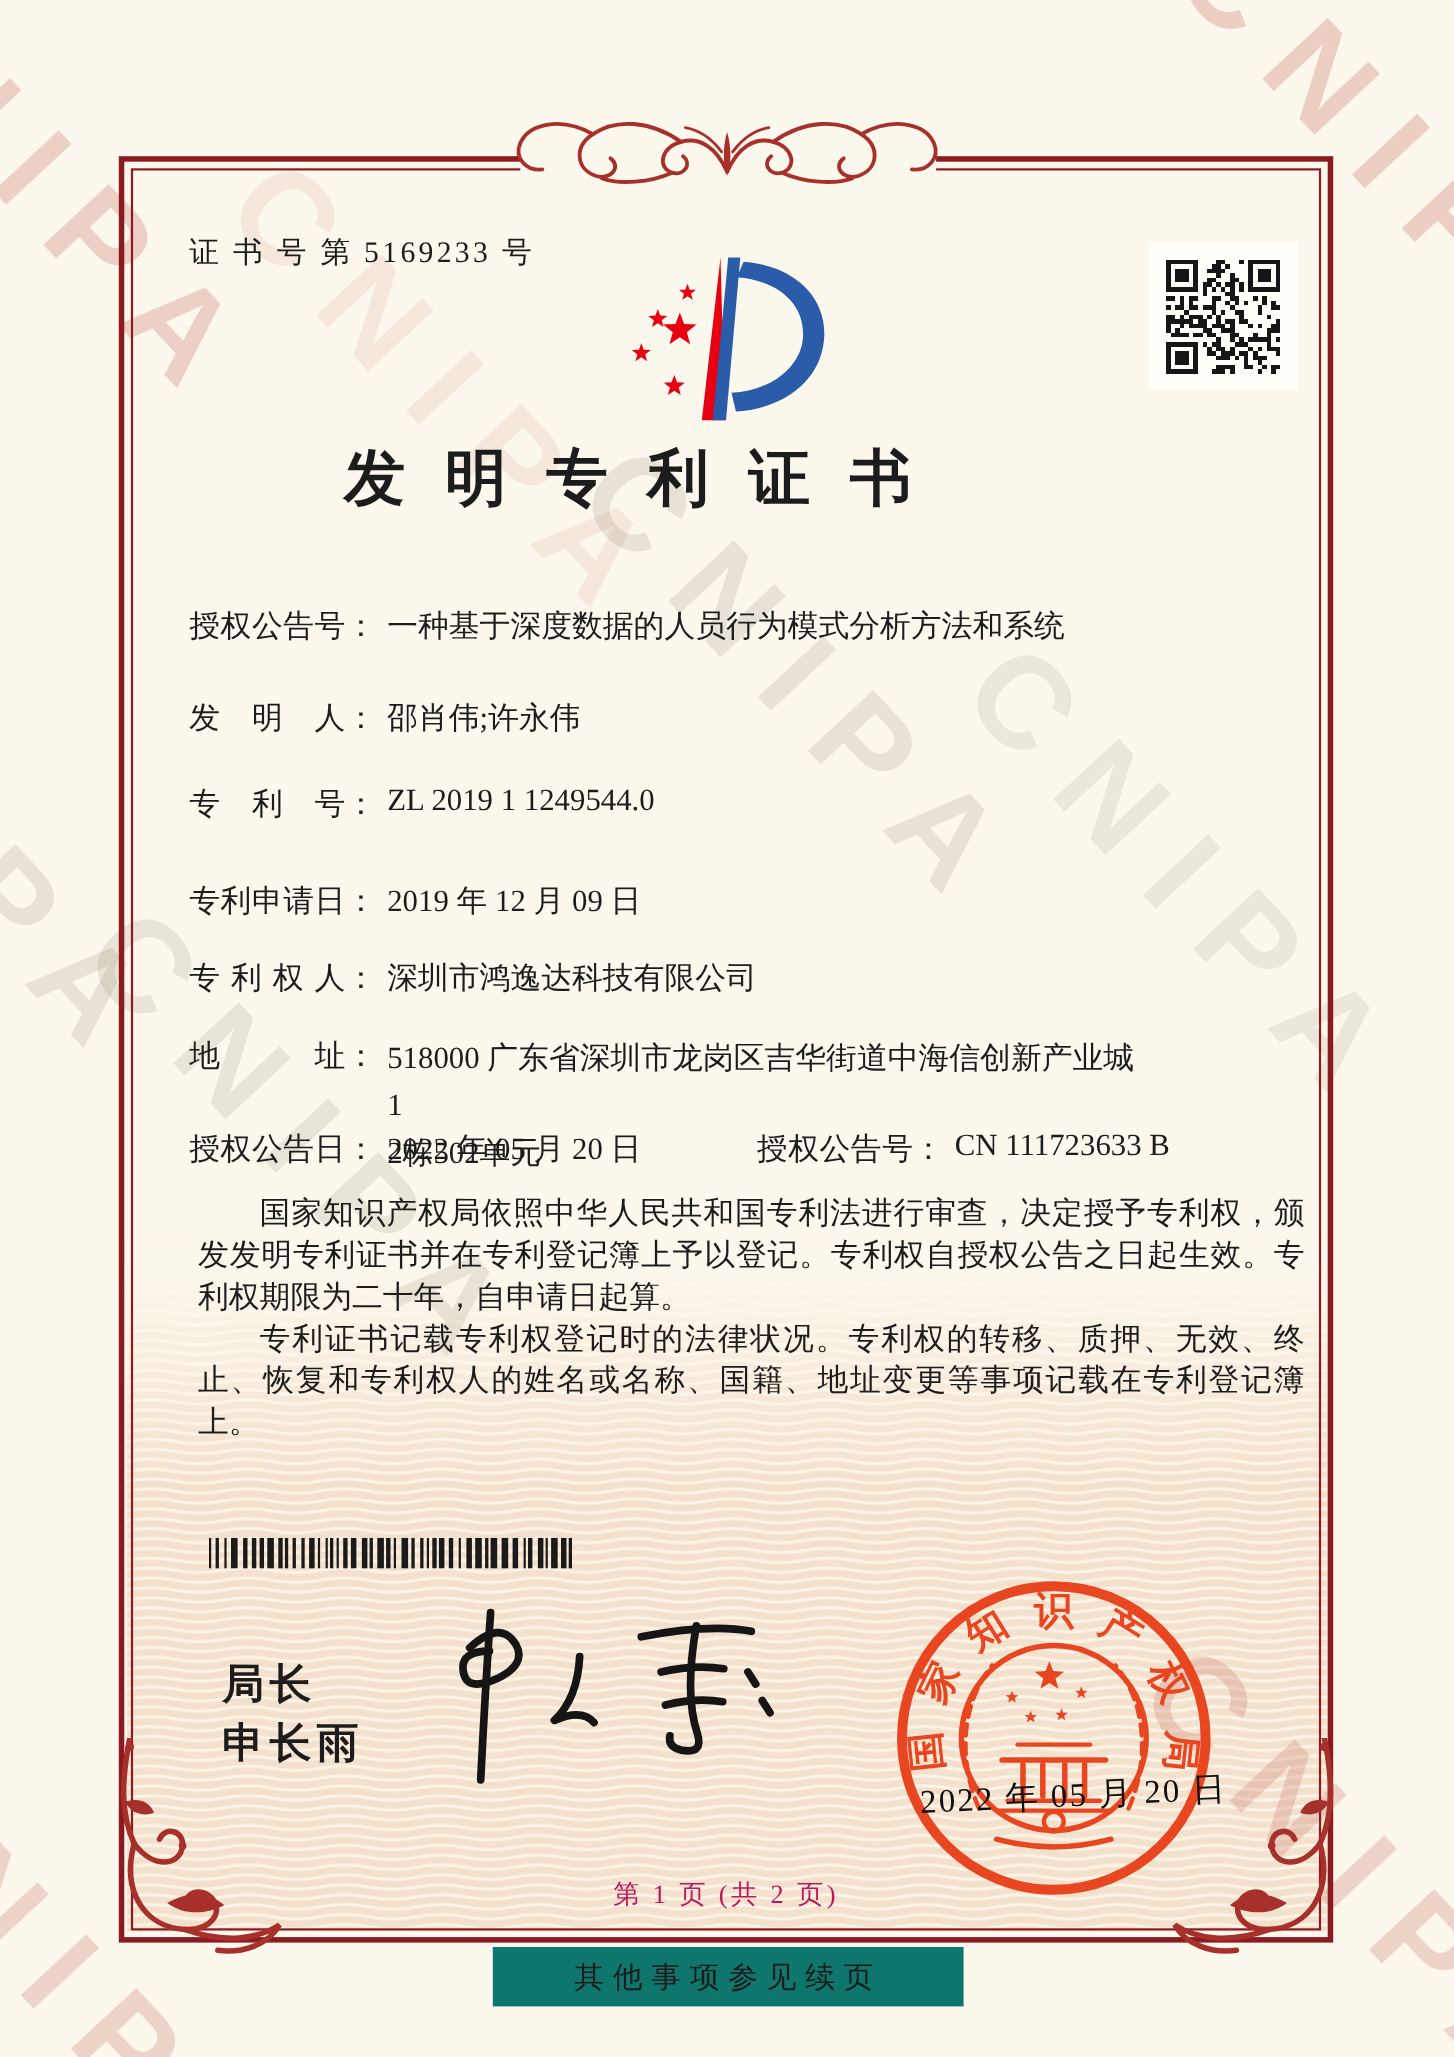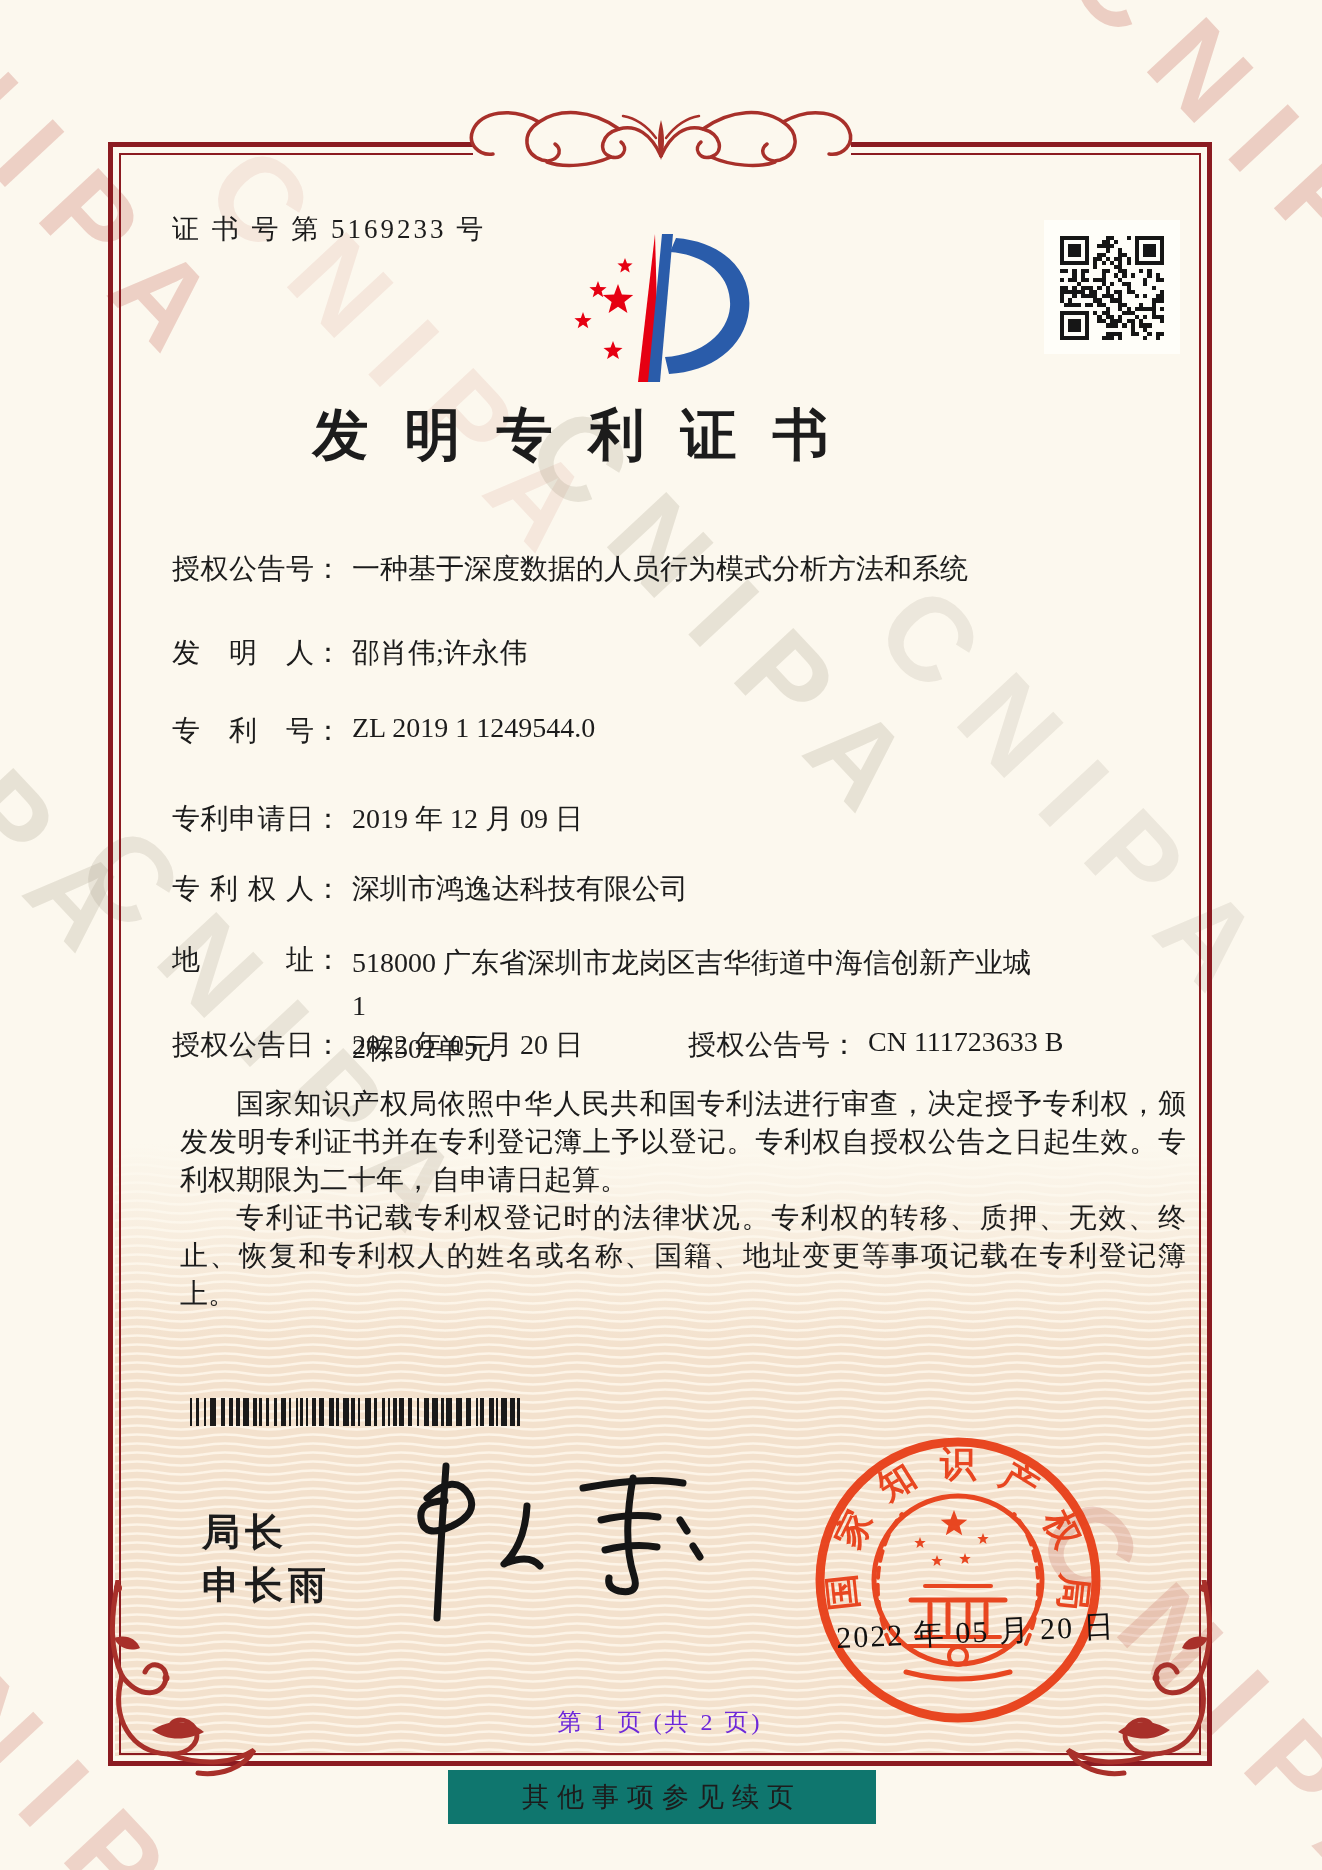--- a/index.html
+++ b/index.html
@@ -44,21 +44,21 @@
   .paras p{margin:0; text-indent:2em;}
   .barcode{position:absolute; left:190px; top:1398px; z-index:6;}
   .director{position:absolute; left:202px; top:1506px; z-index:6;
     font-family:"Liberation Sans","DejaVu Sans",sans-serif; font-weight:600;
     font-size:38px; line-height:53px; letter-spacing:5px;}
   .signature{position:absolute; left:375px; top:1458px; z-index:7;}
   .seal{position:absolute; left:806px; top:1428px; z-index:7;}
   .seal-date{position:absolute; left:818px; top:1612px; width:316px; text-align:center;
     font-size:30px; letter-spacing:2px; color:#101010; transform:rotate(-2.5deg); z-index:8;}
   .pageinfo{position:absolute; left:108px; top:1706px; width:1104px; text-align:center;
-    font-size:24px; letter-spacing:3px; color:#6d28d9; z-index:6;}
+    font-size:24px; letter-spacing:3px; color:#be185d; z-index:6;}
   .cont-patch{position:absolute; left:448px; top:1770px; width:428px; height:54px;
     background:#0f766e; z-index:6; text-align:center; line-height:54px;
     font-size:27px; letter-spacing:8px;}
 </style>
 </head>
 <body>
 
 <div id="page">
 
   <svg class="waves-svg" width="1092" height="630">

